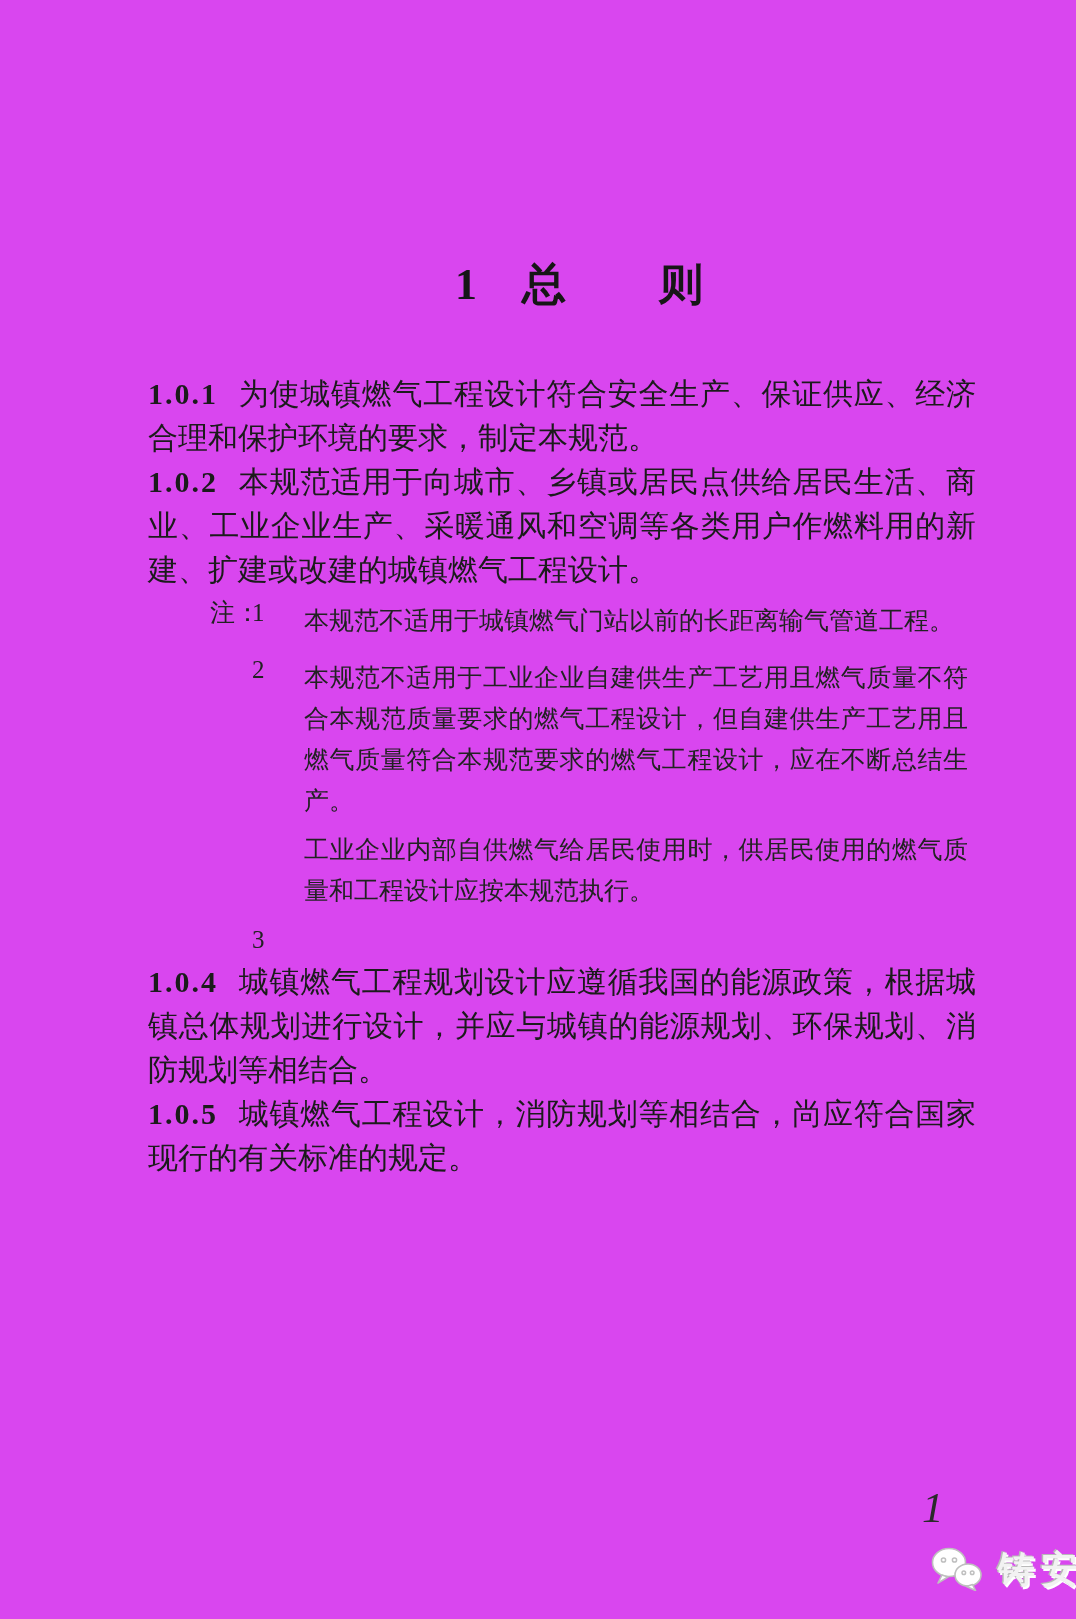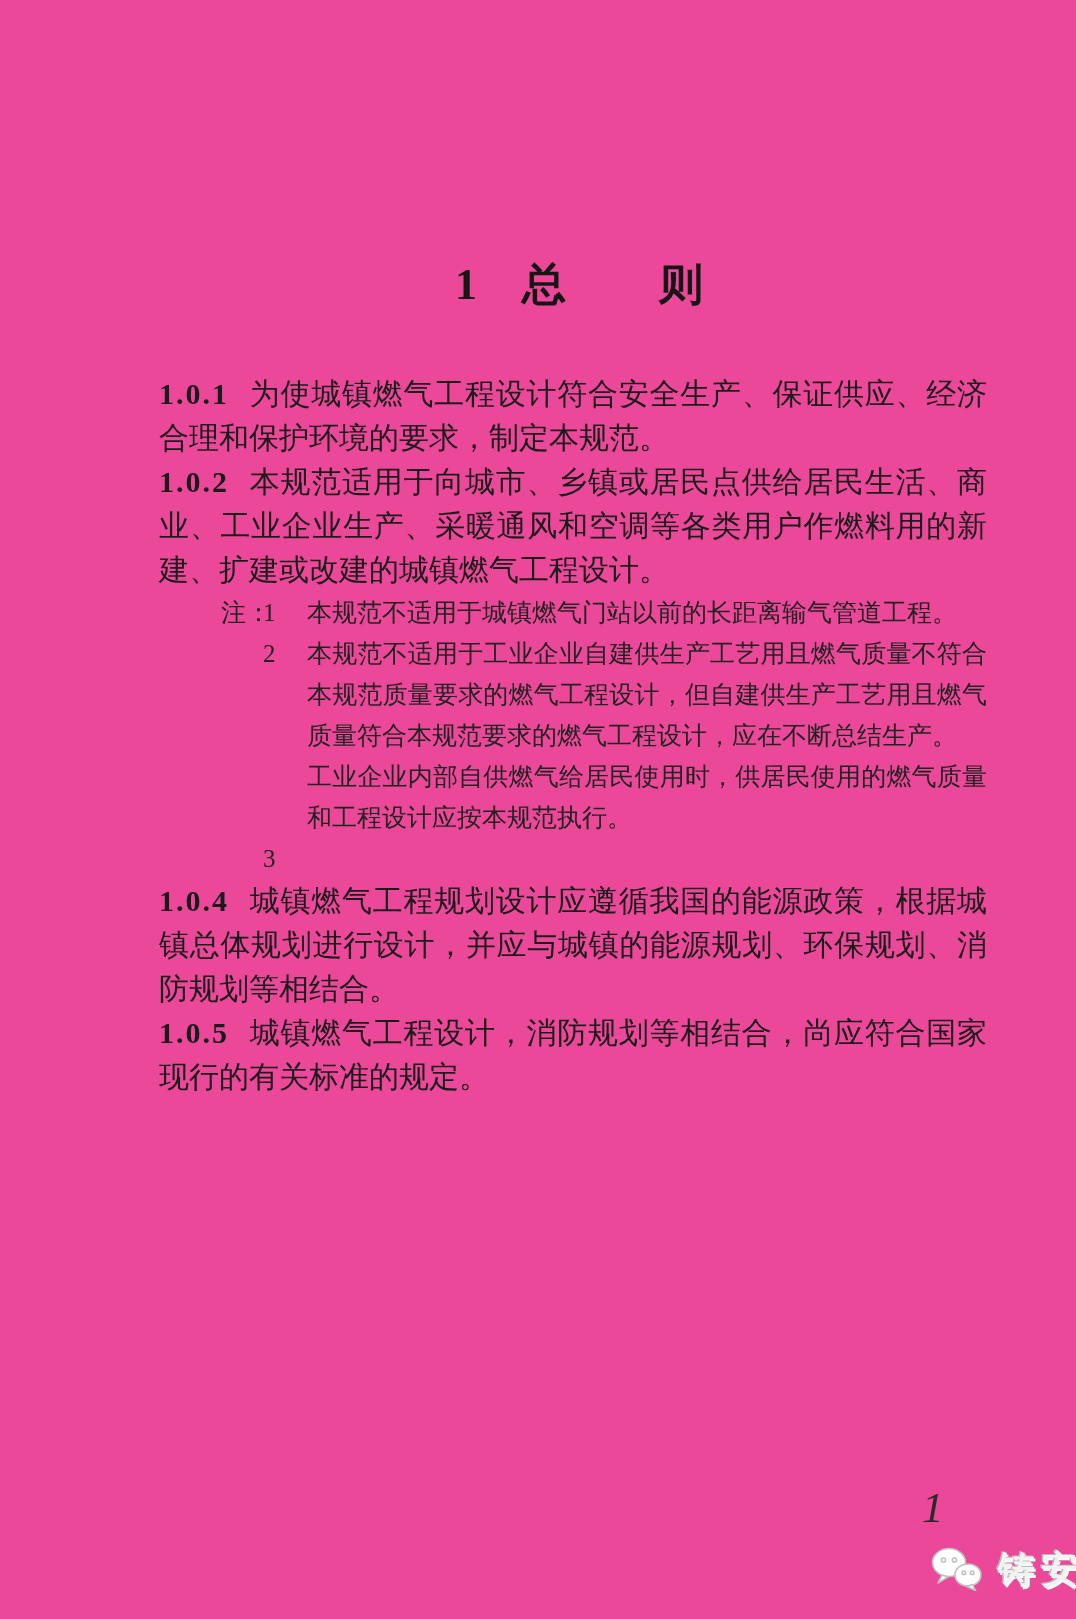--- a/index.html
+++ b/index.html
@@ -4,35 +4,35 @@
 <style>
   html, body { margin: 0; padding: 0; }
   body {
     width: 1076px; height: 1619px;
     background: #ffffff;
     position: relative;
     overflow: hidden;
     font-family: "Liberation Serif", "DejaVu Serif", serif;
     color: #1b1b1b;
   }
-  .page { position: absolute; inset: 0; background: #ec4899; }
+  .page { position: absolute; inset: 0; background: #d946ef; }
 
   
   .chapter-title {
     position: absolute; top: 263px; left: 455px;
     font-size: 44px; font-weight: 700; line-height: 1;
     white-space: nowrap; color: #161616;
   }
   .ct-num  { display: inline-block; margin-right: 34px; }
   .ct-w1   { display: inline-block; margin-right: 82px; }
   .ct-w2   { display: inline-block; }
 
   
   .content {
-    position: absolute; top: 372px; left: 159px; width: 828px;
+    position: absolute; top: 372px; left: 148px; width: 828px;
   }
   .clause {
     margin: 0;
     font-size: 30px; line-height: 44px;
     text-align: justify; text-justify: inter-character;
     color: #1b1b1b;
   }
   .clause-num {
     font-weight: 700; letter-spacing: 2px; margin-right: 20px;
     white-space: nowrap;
@@ -41,21 +41,21 @@
   
   .notes {
     margin-left: 62px;
     font-size: 25px; line-height: 41px;
     color: #222222;
   }
   .note { display: flex; align-items: flex-start; }
   .note-label { flex: 0 0 42px; width: 42px; }
   .note-num   { flex: 0 0 44px; width: 44px; }
   .note-body  { width: 680px; text-align: justify; text-justify: inter-character; }
-  .note-body p { margin: 0; }
+  .note-body p { margin: 8px; }
 
   
   .page-number {
     position: absolute; top: 1486px; left: 922px;
     font-size: 43px; font-style: italic; color: #2a2a2a;
     line-height: 1;
   }
 
   
   .watermark {

